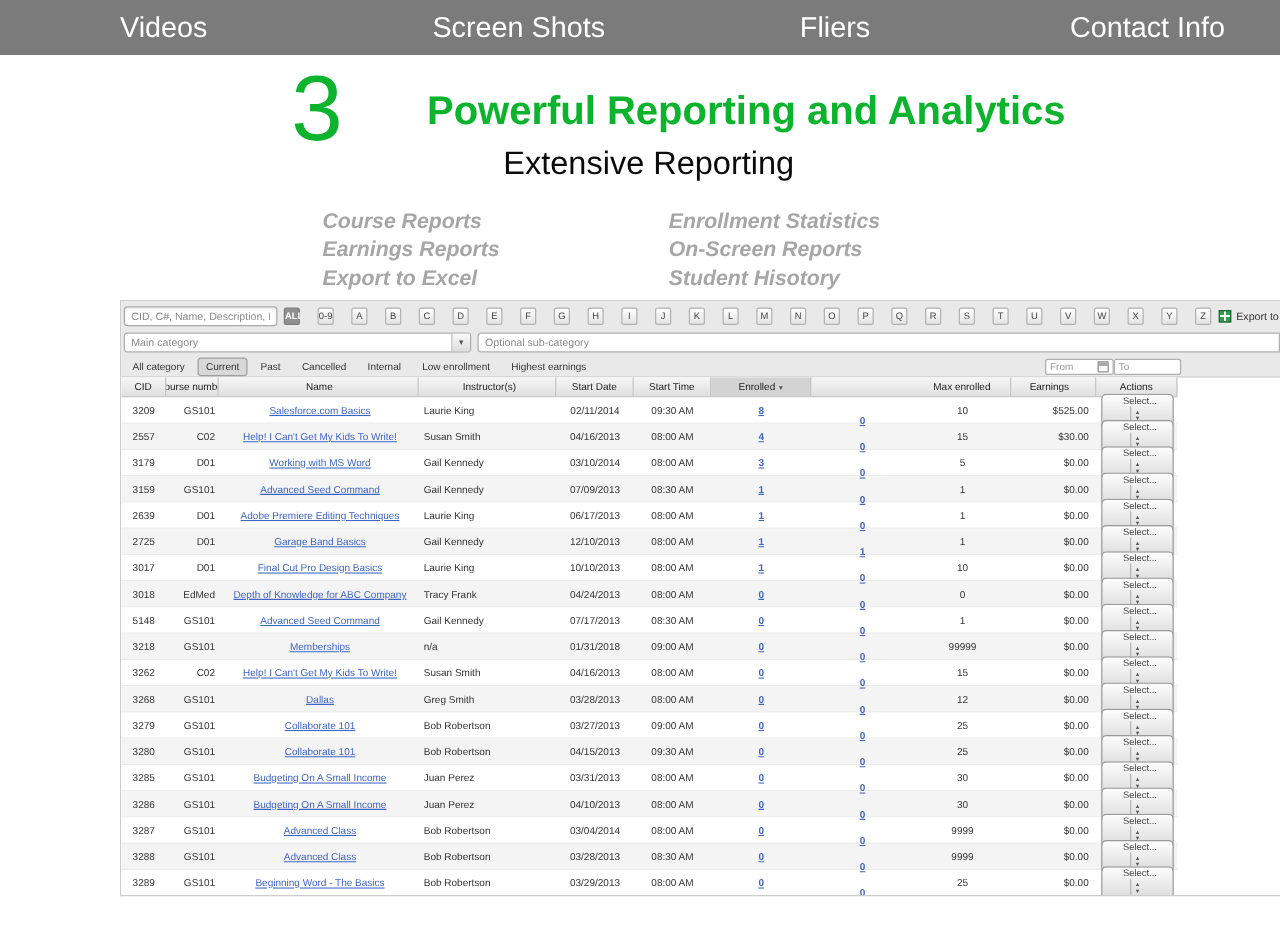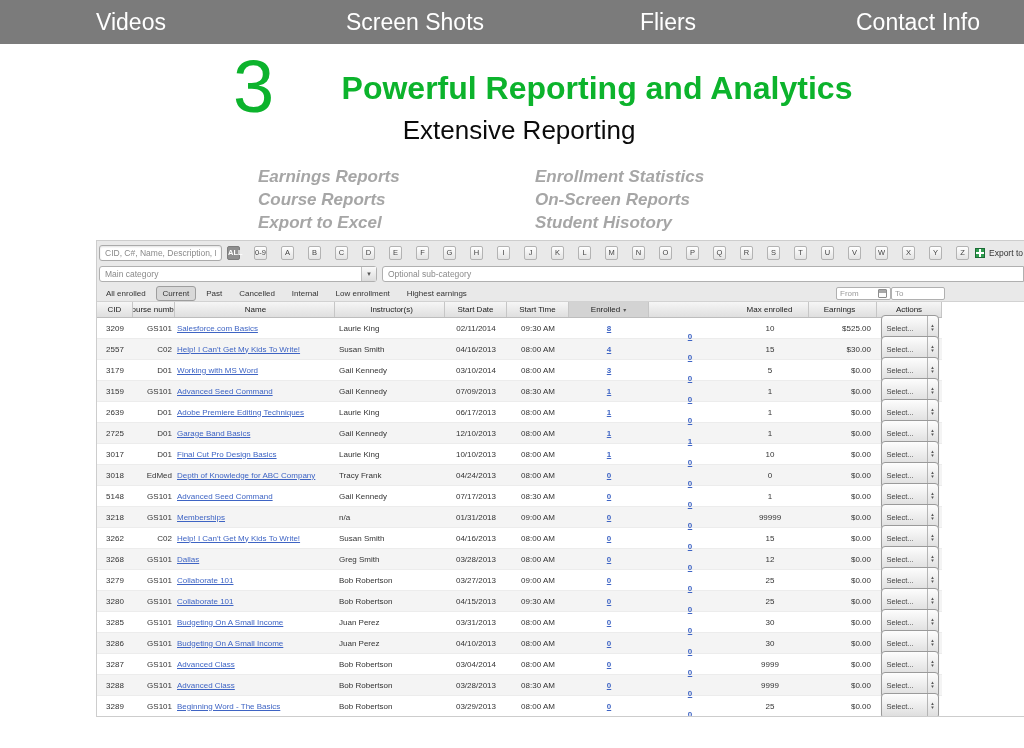--- a/index.html
+++ b/index.html
@@ -80,55 +80,55 @@
            border-bottom:1px solid #bdbdbd; }
   .th { display:flex; align-items:center; justify-content:center; font-size:8px; color:#222;
         border-right:1px solid #c6c6c6; white-space:nowrap; overflow:hidden; cursor:pointer; }
   .th.sorted { background:#d3d3d3; }
   .sort { margin-left:3px; font-size:6px; color:#555; }
   .tr { display:flex; height:21px; align-items:center; background:#fff; border-bottom:1px solid #ececec; }
   .tr.alt { background:#f4f4f4; }
   .td { font-size:8px; color:#333; white-space:nowrap; overflow:hidden; }
   .c0{width:36px; text-align:center;}
   .c1{width:42px; text-align:right; padding-right:3px;}
-  .c2{width:160px; text-align:left; padding-left:2px;}
+  .c2{width:160px; text-align:center; padding-left:2px;}
   .c3{width:110px; text-align:left; padding-left:4px;}
   .c4{width:62px; text-align:center;}
   .c5{width:62px; text-align:center;}
   .c6{width:80px; text-align:center;}
   .c7{width:82px; text-align:center;margin-top:17px;}
   .c8{width:78px; text-align:center;}
   .c9{width:68px; text-align:right; padding-right:6px;}
   .c10{width:65px; display:flex; align-items:center; justify-content:center;}
   .lnk { color:#3e64c4; text-decoration:underline; cursor:pointer; }
   .lnk.num { font-weight:700; }
   .select { width:58px; height:26px; border:1px solid #9a9a9a; border-radius:4px;
             background:linear-gradient(#fdfdfd,#dcdcdc); display:flex; align-items:center; cursor:pointer;
-            box-shadow:0 1px 1px rgba(0,0,0,.15); }
+            box-shadow:0 1px 1px rgba(0,0,0,.15);flex-direction:column; }
   .sel-label { flex:1; padding-left:5px; font-size:7.5px; color:#444; }
   .stepper { width:11px; height:100%; border-left:1px solid #b5b5b5; display:flex; flex-direction:column;
              align-items:center; justify-content:center; color:#555; }
   .stepper span { font-size:4.5px; line-height:4.5px; }
 </style>
 </head>
 <body>
 
 <div class="nav" id="nav">
     <div class="nav-item n0">Videos</div>
     <div class="nav-item n1">Screen Shots</div>
     <div class="nav-item n2">Fliers</div>
     <div class="nav-item n3">Contact Info</div>
   </div>
 
 <div class="big-num">3</div>
 <div class="hero-title">Powerful Reporting and Analytics</div>
 <div class="hero-sub">Extensive Reporting</div>
 <div class="feat-col left" id="feat-left">
+    <div class="feat">Course Reports</div>
     <div class="feat">Earnings Reports</div>
-    <div class="feat">Course Reports</div>
     <div class="feat">Export to Excel</div>
   </div>
 <div class="feat-col right" id="feat-right">
     <div class="feat">Enrollment Statistics</div>
     <div class="feat">On-Screen Reports</div>
     <div class="feat">Student Hisotory</div>
   </div>
 
 <div class="shot">
   <div class="toolbar">
@@ -172,21 +172,21 @@
     <div class="trow2">
       <div class="fake-select sel-main">
         <span class="lbl">Main category</span>
         <span class="chev">▾</span>
       </div>
       <input class="opt-input" placeholder="Optional sub-category" style="">
     </div>
 
     <div class="trow3">
       <div id="tabs" style="display:flex;">
-          <div class="tab">All enrolled</div>
+          <div class="tab">All category</div>
           <div class="tab active">Current</div>
           <div class="tab">Past</div>
           <div class="tab">Cancelled</div>
           <div class="tab">Internal</div>
           <div class="tab">Low enrollment</div>
           <div class="tab">Highest earnings</div>
         </div>
       <div class="range">
         <div class="date-box">
           <input placeholder="From" style="">

